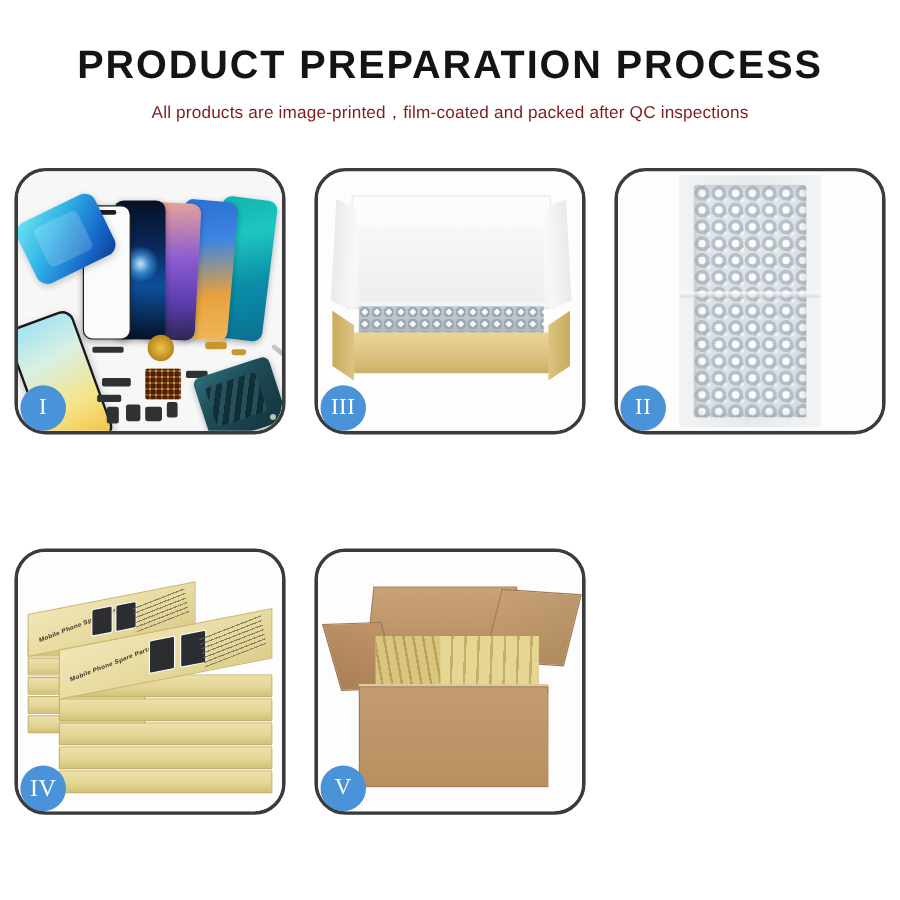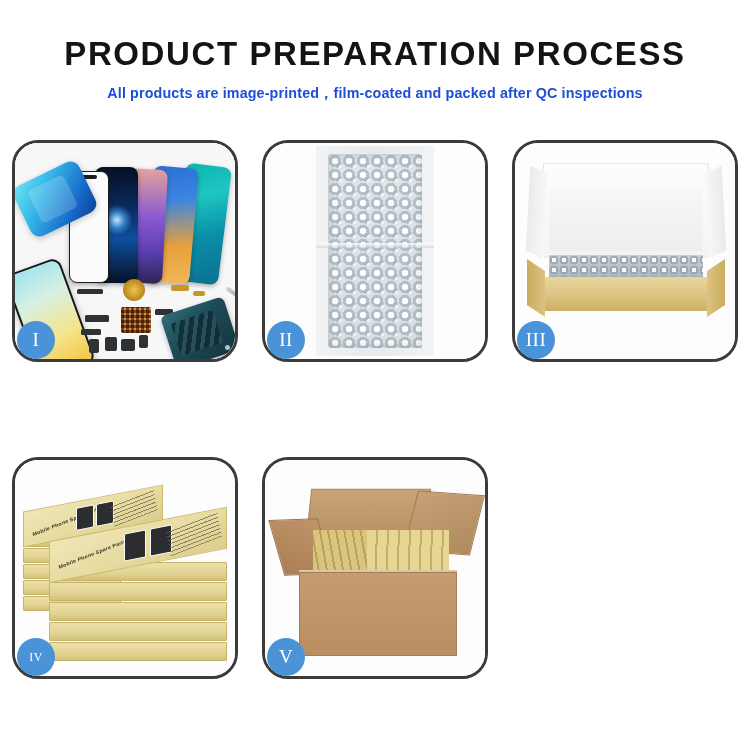--- a/index.html
+++ b/index.html
@@ -29,23 +29,23 @@
     font-size: 33px;
     font-weight: 600;
     letter-spacing: 1.6px;
     color: #141414;
     line-height: 1.1;
     white-space: nowrap;
   }
   .subtitle {
     margin-top: 12px;
     font-size: 14.3px;
-    font-weight: 700;
+    font-weight: 400;
     letter-spacing: 0.15px;
-    color: #1d4ed8;
+    color: #7f1d1d;
     white-space: nowrap;
   }
 
   
   .grid {
     position: absolute;
     left: 12px;
     top: 140px;
     width: 726px;
     display: grid;
@@ -78,21 +78,21 @@
     background: #4a93d9;
     color: #ffffff;
     display: flex;
     align-items: center;
     justify-content: center;
     font-family: "Liberation Serif", serif;
     font-size: 19px;
     letter-spacing: 0.5px;
     z-index: 8;
   }
-  .badge.small { font-size: 12px; }
+  .badge.small { font-size: 20px; }
 
   
   .p1-bg { position:absolute; inset:0; background:#f7f7f8; }
   .phone-fan { position:absolute; left:52px; top:8px; width:170px; height:132px; }
   .fanph {
     position:absolute; bottom:0; border-radius:8px;
     box-shadow: 0 2px 5px rgba(0,0,0,.30);
   }
   .fanph.a { left:112px; width:46px; height:118px; transform:rotate(7deg);
     background:linear-gradient(160deg,#0fb5ae 0%,#1ec6c2 28%,#0a8fa8 60%,#0d6f92 100%); }
@@ -384,39 +384,39 @@
           <div class="pt" style="left:158px;top:76px;width:5px;height:5px;border-radius:50%;background:#b9bcc0;"></div>
         </div>
       </div>
       <div class="badge">
         <span>I</span>
       </div>
     </div>
 
     <div class="panel">
       <div class="panel-inner">
+        <div class="m-lid"></div>
+        <div class="m-inner"></div>
+        <div class="m-bubble"></div>
+        <div class="m-front"></div>
+      </div>
+      <div class="badge">
+        <span class="">III</span>
+      </div>
+    </div>
+
+    <div class="panel">
+      <div class="panel-inner">
         <div class="bubble-outer">
           <div class="bubble-sheet"></div>
           <div class="bubble-seam"></div>
         </div>
       </div>
       <div class="badge">
         <span>II</span>
-      </div>
-    </div>
-
-    <div class="panel">
-      <div class="panel-inner">
-        <div class="m-lid"></div>
-        <div class="m-inner"></div>
-        <div class="m-bubble"></div>
-        <div class="m-front"></div>
-      </div>
-      <div class="badge">
-        <span class="">III</span>
       </div>
     </div>
 
     <div class="panel">
       <div class="panel-inner">
         <div class="stack">
 
           <div class="kbox" style="left:4px;top:58px;width:98px;height:15px;"></div>
           <div class="kbox" style="left:4px;top:74px;width:98px;height:15px;"></div>
           <div class="kbox" style="left:4px;top:90px;width:98px;height:15px;"></div>

